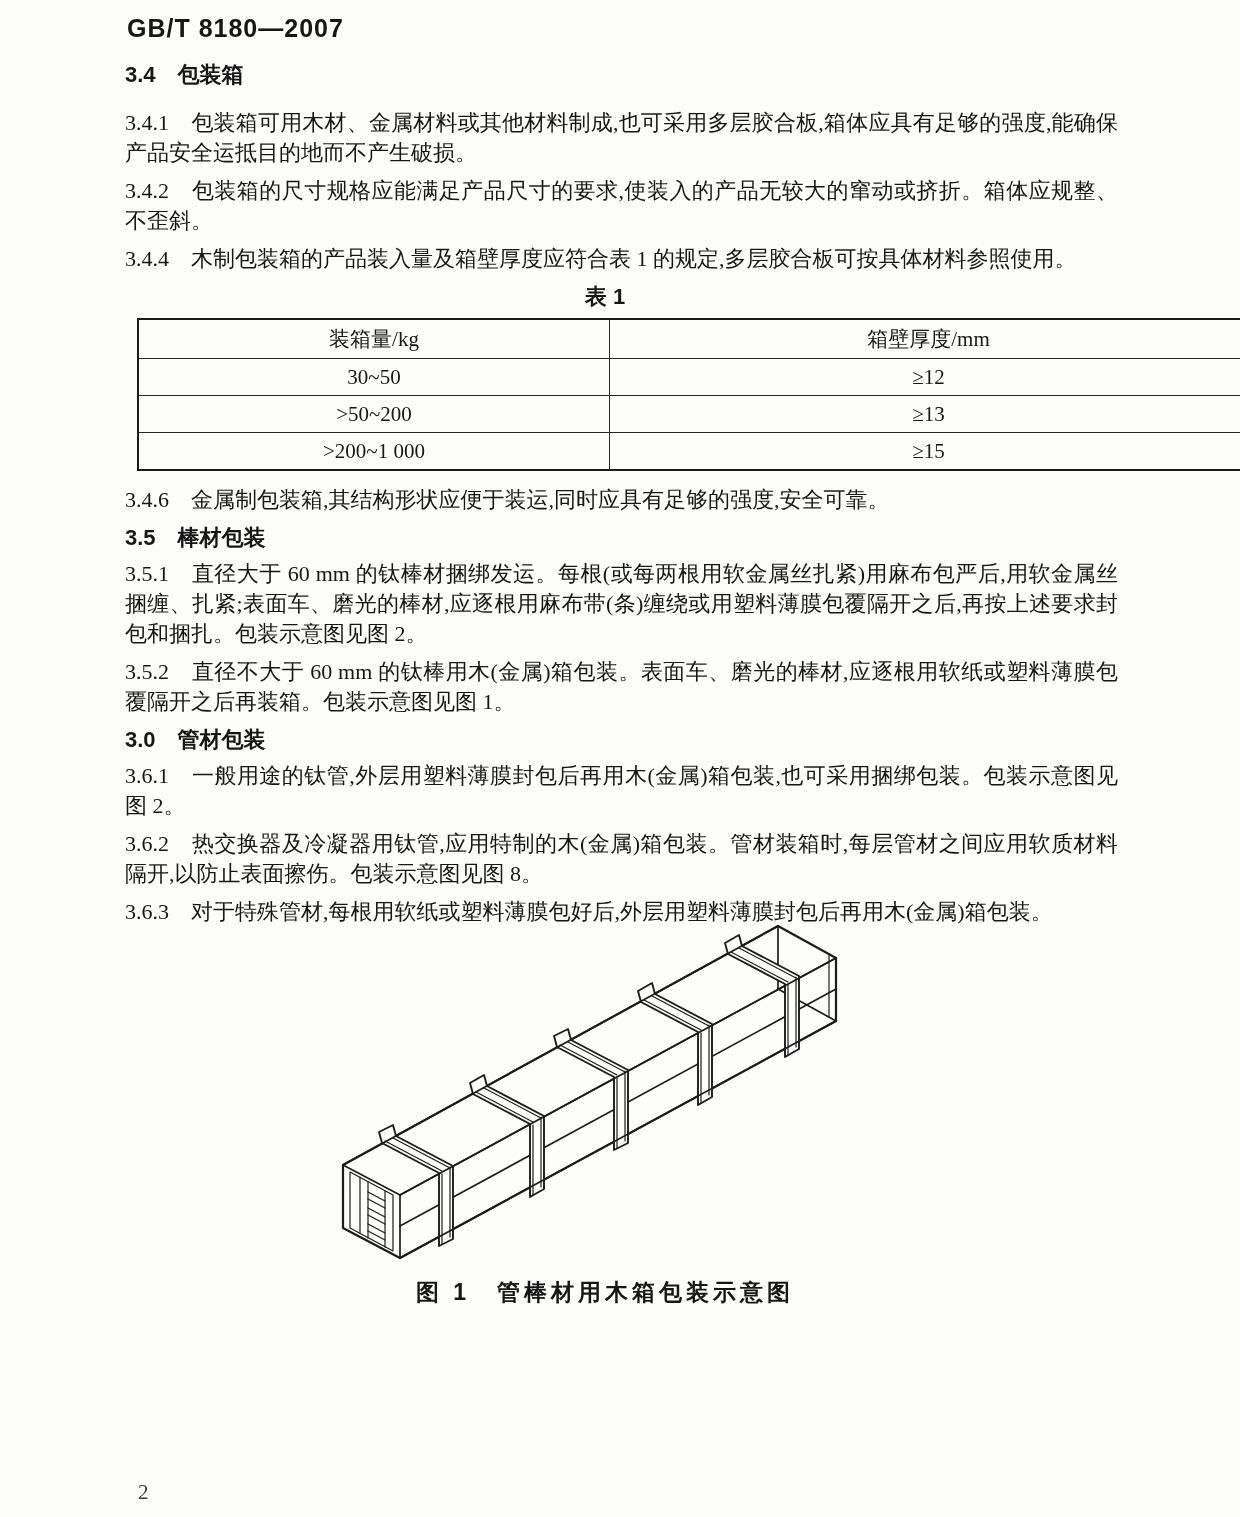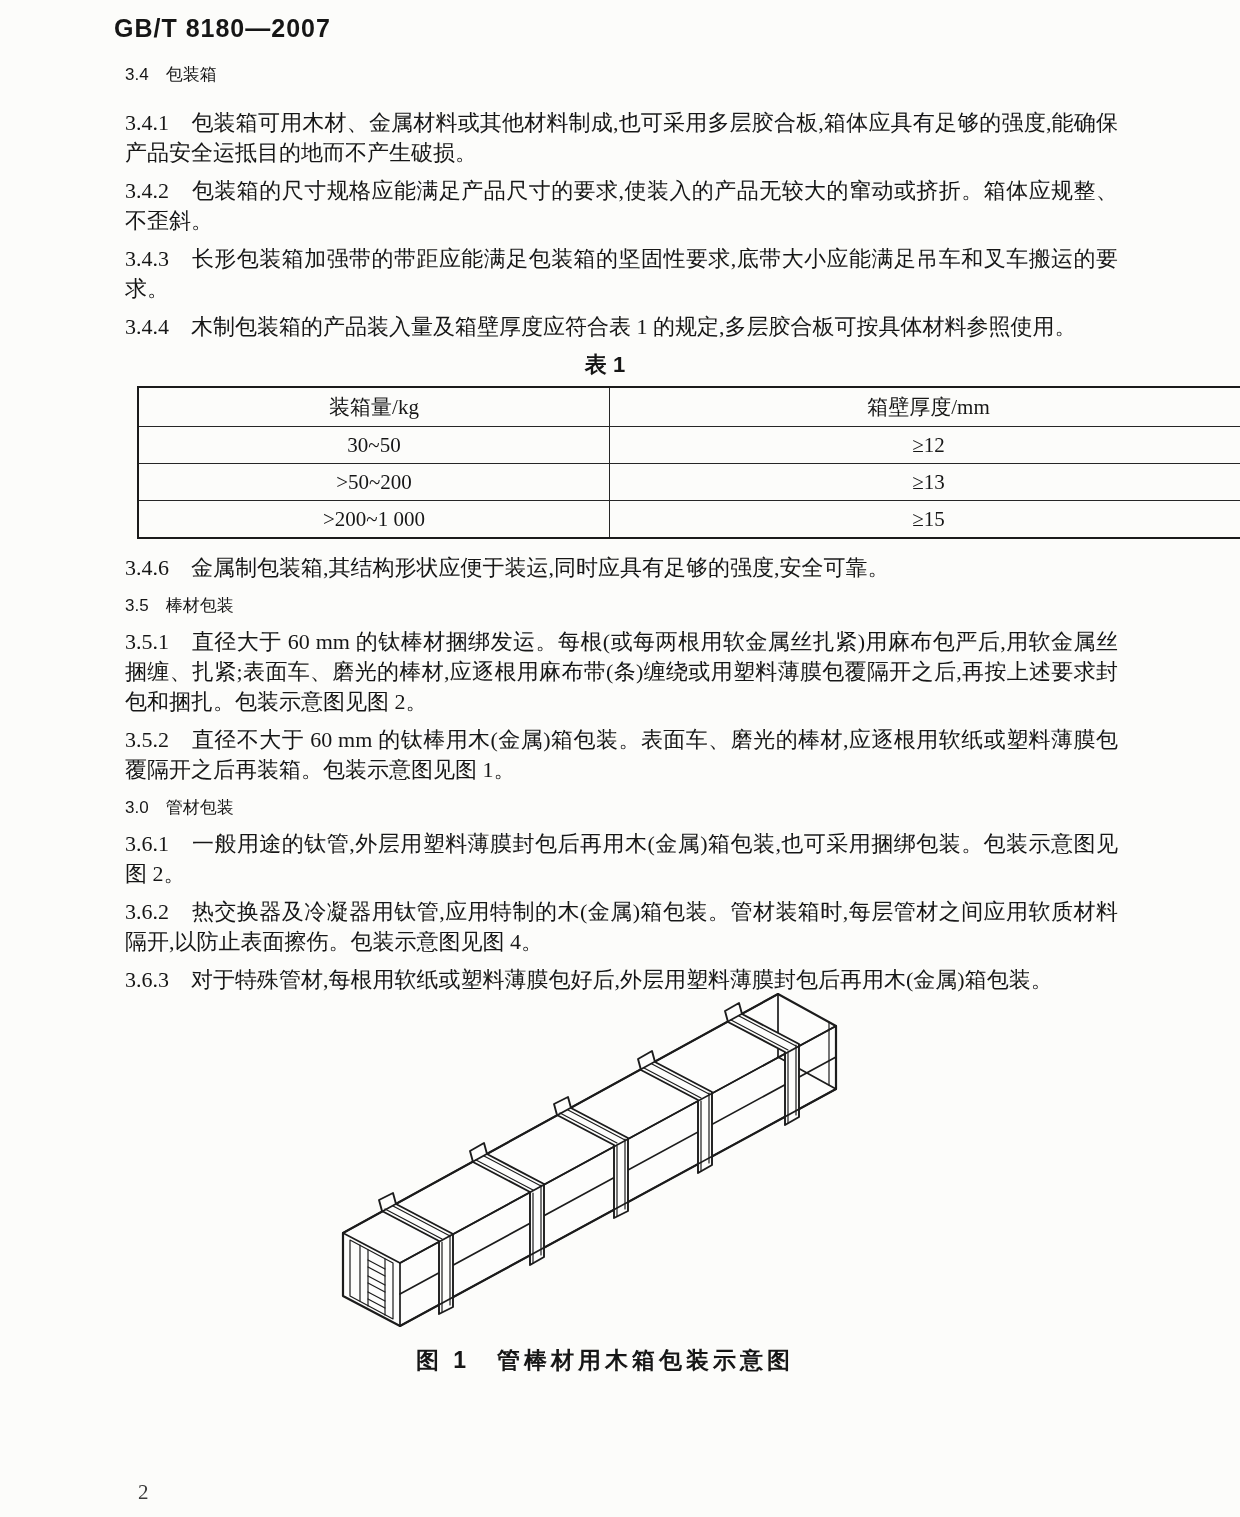--- a/index.html
+++ b/index.html
@@ -6,31 +6,31 @@
   .page{
     position:relative;
     width:1240px;height:1517px;
     margin:0 auto;
     background:#fcfcfa;
     overflow:hidden;
     font-family:"Liberation Serif","DejaVu Serif",serif;
     color:#161616;
   }
   .doc-header{
-    position:absolute;left:114px;top:14px;
+    position:absolute;left:127px;top:14px;
     font-family:"Liberation Sans","DejaVu Sans",sans-serif;
     font-weight:700;font-size:25px;letter-spacing:1px;
   }
   .content{
     position:absolute;left:125px;top:60px;width:993px;
   }
   .sec-head{
     margin:0 0 6px 0;
     font-family:"Liberation Sans","DejaVu Sans",sans-serif;
-    font-weight:400;font-size:17px;line-height:30px;
+    font-weight:700;font-size:22px;line-height:30px;
   }
   .sec-head.first{margin-bottom:18px;}
   .para{
     margin:0 0 8px 0;
     font-size:22px;line-height:30px;
     text-align:justify;
   }
   .table-title{
     width:960px;text-align:center;
     font-family:"Liberation Sans","DejaVu Sans",sans-serif;
@@ -74,21 +74,20 @@
 
 <div class="page">
 
   <div class="doc-header">GB/T 8180—2007</div>
 
   <div class="content">
 
     <div class="sec-head first">3.4　包装箱</div>
     <p class="para">3.4.1　包装箱可用木材、金属材料或其他材料制成,也可采用多层胶合板,箱体应具有足够的强度,能确保产品安全运抵目的地而不产生破损。</p>
     <p class="para">3.4.2　包装箱的尺寸规格应能满足产品尺寸的要求,使装入的产品无较大的窜动或挤折。箱体应规整、不歪斜。</p>
-    <p class="para">3.4.3　长形包装箱加强带的带距应能满足包装箱的坚固性要求,底带大小应能满足吊车和叉车搬运的要求。</p>
     <p class="para">3.4.4　木制包装箱的产品装入量及箱壁厚度应符合表 1 的规定,多层胶合板可按具体材料参照使用。</p>
 
     <div class="table-title">表 1</div>
 
     <table class="spec">
       <thead>
         <tr>
           <th style="width:470px">装箱量/kg</th>
           <th>箱壁厚度/mm</th>
         </tr>
@@ -110,21 +109,21 @@
     </table>
 
     <p class="para">3.4.6　金属制包装箱,其结构形状应便于装运,同时应具有足够的强度,安全可靠。</p>
 
     <div class="sec-head">3.5　棒材包装</div>
     <p class="para">3.5.1　直径大于 60 mm 的钛棒材捆绑发运。每根(或每两根用软金属丝扎紧)用麻布包严后,用软金属丝捆缠、扎紧;表面车、磨光的棒材,应逐根用麻布带(条)缠绕或用塑料薄膜包覆隔开之后,再按上述要求封包和捆扎。包装示意图见图 2。</p>
     <p class="para">3.5.2　直径不大于 60 mm 的钛棒用木(金属)箱包装。表面车、磨光的棒材,应逐根用软纸或塑料薄膜包覆隔开之后再装箱。包装示意图见图 1。</p>
 
     <div class="sec-head">3.0　管材包装</div>
     <p class="para">3.6.1　一般用途的钛管,外层用塑料薄膜封包后再用木(金属)箱包装,也可采用捆绑包装。包装示意图见图 2。</p>
-    <p class="para">3.6.2　热交换器及冷凝器用钛管,应用特制的木(金属)箱包装。管材装箱时,每层管材之间应用软质材料隔开,以防止表面擦伤。包装示意图见图 4。</p>
+    <p class="para">3.6.2　热交换器及冷凝器用钛管,应用特制的木(金属)箱包装。管材装箱时,每层管材之间应用软质材料隔开,以防止表面擦伤。包装示意图见图 8。</p>
     <p class="para">3.6.3　对于特殊管材,每根用软纸或塑料薄膜包好后,外层用塑料薄膜封包后再用木(金属)箱包装。</p>
 
     <div class="figure-wrap">
       <svg class="crate" width="560" height="358" viewBox="0 0 560 358">
 
         <g>
           <path class="face" d="M14,250 L449,11 L507,43 L507,106 L71,343 L14,313 Z"></path>
 
           <path class="inner" d="M14,250 L71,280"></path>
           <path class="inner" d="M71,280 L507,43"></path>

